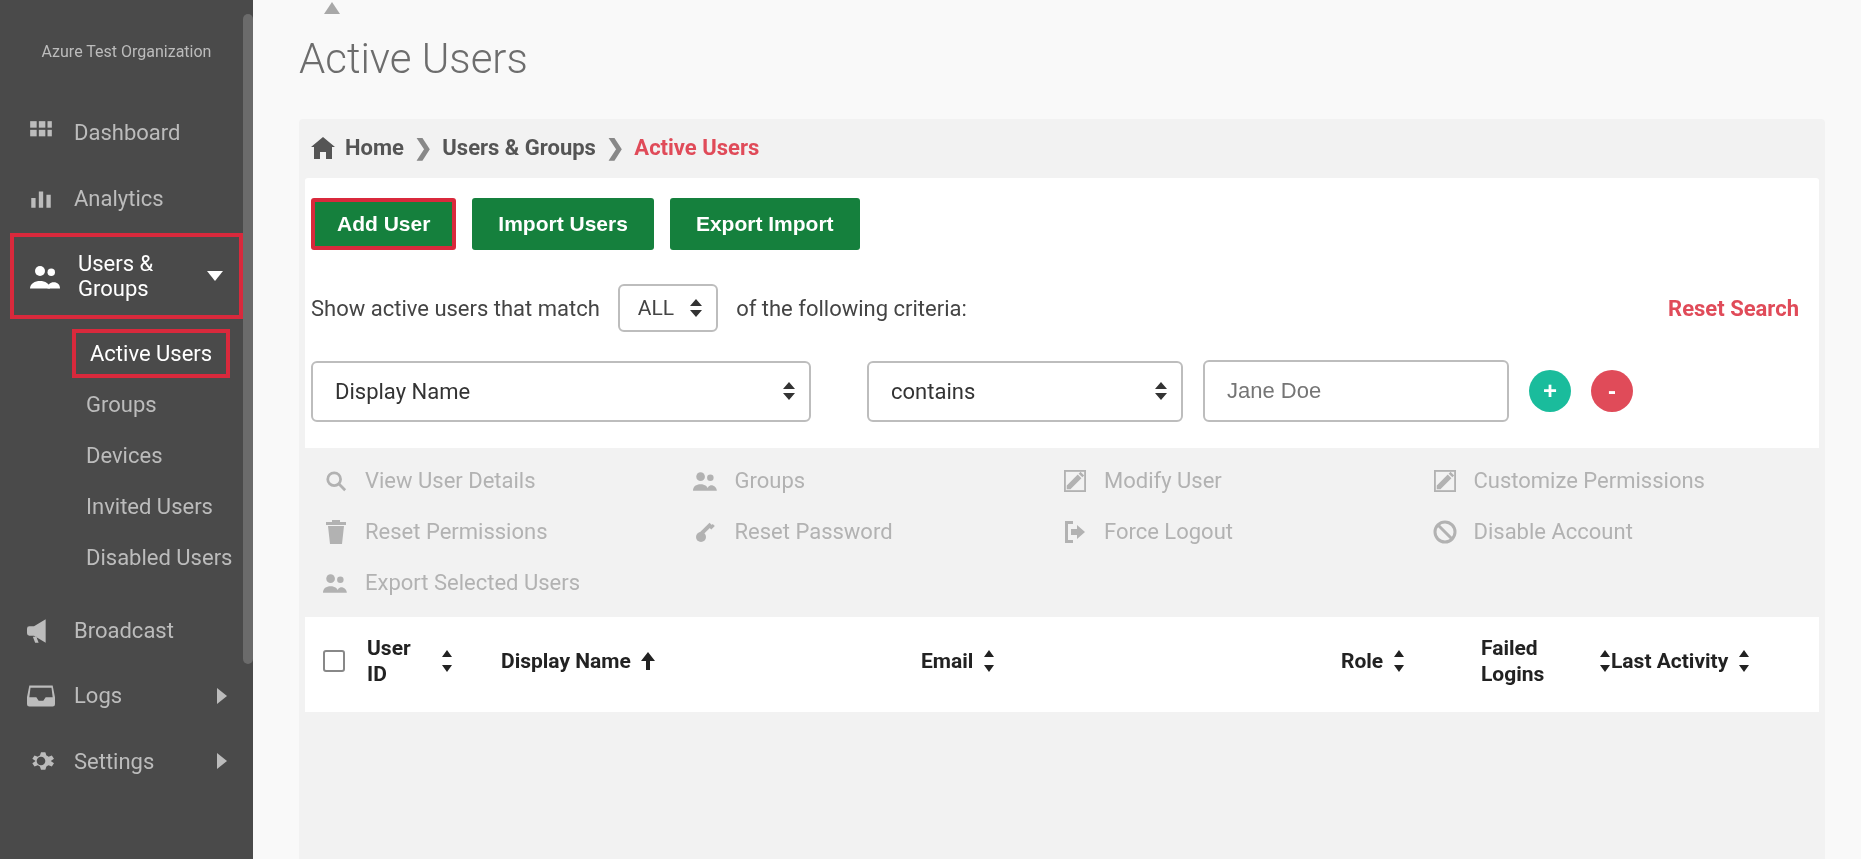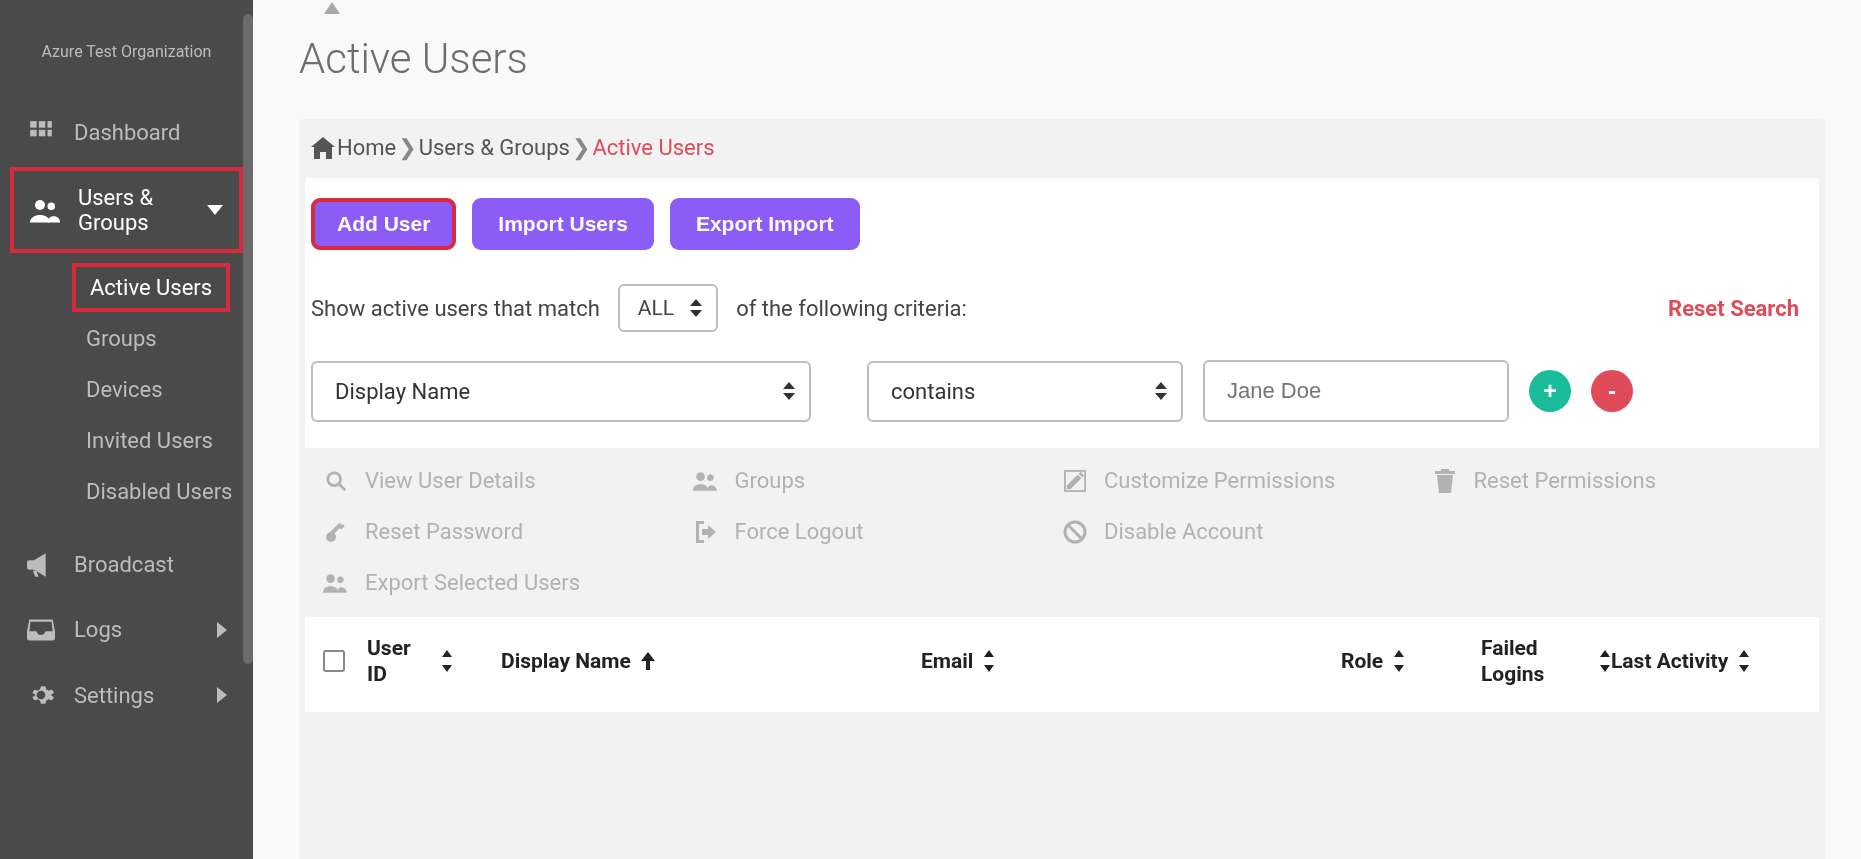--- a/index.html
+++ b/index.html
@@ -15,26 +15,26 @@
   .highlight-red { border: 4px solid #d9293c; }
   .sub-items { padding: 8px 0 14px 72px; }
   .sub-item { display: inline-block; font-size: 22px; color: #bcbcbc; padding: 12px 14px; cursor: pointer; margin-bottom: 2px; }
   .sub-item.active { color: #fff; }
   
   .collapse-tri { position: absolute; left: 324px; top: 2px; width: 0; height: 0; border-left: 8px solid transparent; border-right: 8px solid transparent; border-bottom: 12px solid #a8a8a8; }
   
   .main { flex: 1; padding: 34px 36px 0 46px; display: flex; flex-direction: column; }
   .page-title { font-size: 42px; font-weight: 300; color: #6d6d6d; margin-bottom: 36px; }
   .content-card { background: #f2f2f2; border-radius: 4px; padding: 0; }
-  .breadcrumb { display: flex; align-items: center; gap: 2px; font-size: 22px; padding: 16px 12px 18px; color: #555; }
+  .breadcrumb { display: flex; align-items: center; gap: 10px; font-size: 22px; padding: 16px 12px 18px; color: #555; font-weight: bold; }
   .breadcrumb .sep { color: #888; }
   .breadcrumb .crumb-active { color: #e04b59; }
   .inner { background: #fff; margin: 0 6px; padding: 20px 0 0; border-radius: 3px; }
   .btn-row { display: flex; gap: 16px; padding: 0 0 28px 6px; }
-  .btn { background: #8b5cf6; color: #fff; border: none; padding: 14px 26px; font-size: 21px; font-weight: 600; border-radius: 9px; cursor: pointer; }
+  .btn { background: #15803d; color: #fff; border: none; padding: 14px 26px; font-size: 21px; font-weight: 600; border-radius: 3px; cursor: pointer; }
   .btn.outlined { border: 4px solid #d9293c; padding: 10px 22px; }
   
   .filter-row { display: flex; align-items: center; gap: 18px; font-size: 22px; color: #444; padding: 6px 6px 28px; }
   .sel-small { border: 2px solid #bdbdbd; border-radius: 6px; padding: 10px 42px 10px 18px; font-size: 21px; background: #fff; position: relative; cursor: pointer; display: inline-flex; align-items: flex-start; }
   .sel-caret { position: absolute; right: 14px; top: 50%; transform: translateY(-50%); }
   .reset { margin-left: auto; color: #e04b59; font-weight: 700; cursor: pointer; white-space: nowrap; padding-right: 14px; }
   
   .crit-row { display: flex; gap: 20px; align-items: center; padding: 0 6px 26px; }
   .sel-large { flex: 0 0 auto; border: 2px solid #bdbdbd; border-radius: 6px; padding: 16px 44px 16px 22px; font-size: 22px; background: #fff; position: relative; cursor: pointer; }
   .sel-large.w1 { width: 500px; }
@@ -76,20 +76,30 @@
           <rect x="10" y="2" width="6" height="6"></rect>
           <rect x="18" y="2" width="4" height="6"></rect>
           <rect x="2" y="10" width="6" height="6"></rect>
           <rect x="10" y="10" width="6" height="6"></rect>
           <rect x="18" y="10" width="4" height="6"></rect>
         </svg>
     </span>
     <span>Dashboard</span>
   </div>
 
+  <div class="nav-item">
+    <span class="icon">
+      <svg width="26" height="26" viewBox="0 0 24 24" fill="#bcbcbc">
+          <rect x="3" y="12" width="4" height="9"></rect>
+          <rect x="10" y="6" width="4" height="15"></rect>
+          <rect x="17" y="9" width="4" height="12"></rect>
+        </svg>
+    </span>
+    <span>Analytics</span>
+  </div>
 
   <div class="nav-item active highlight-red" style="margin:2px 10px; padding:14px 16px;">
     <span class="icon">
       <svg width="30" height="26" viewBox="0 0 24 20" fill="#fff">
           <circle cx="8" cy="6" r="4"></circle>
           <circle cx="17" cy="7" r="3"></circle>
           <path d="M0 20c0-4 4-6 8-6s8 2 8 6z"></path>
           <path d="M14 20c0-3 2-5 5-5s5 2 5 5z"></path>
         </svg>
     </span>
@@ -229,20 +239,29 @@
             </span>
           <span>Groups</span>
         </div>
         <div class="action">
           <span class="aicon">
               <svg width="22" height="22" viewBox="0 0 24 24" fill="#b2b2b2">
                 <path d="M3 17l12-12 4 4-12 12H3zM18 2l4 4-2 2-4-4z"></path>
                 <rect x="1" y="1" width="22" height="22" fill="none" stroke="#b2b2b2" stroke-width="2"></rect>
               </svg>
             </span>
+          <span>Modify User</span>
+        </div>
+        <div class="action">
+          <span class="aicon">
+              <svg width="22" height="22" viewBox="0 0 24 24" fill="#b2b2b2">
+                <path d="M3 17l12-12 4 4-12 12H3zM18 2l4 4-2 2-4-4z"></path>
+                <rect x="1" y="1" width="22" height="22" fill="none" stroke="#b2b2b2" stroke-width="2"></rect>
+              </svg>
+            </span>
           <span>Customize Permissions</span>
         </div>
         <div class="action">
           <span class="aicon">
               <svg width="20" height="24" viewBox="0 0 20 24" fill="#b2b2b2">
                 <path d="M2 6h16l-2 18H4zM0 2h20v3H0zM6 0h8v2H6z"></path>
               </svg>
             </span>
           <span>Reset Permissions</span>
         </div>

